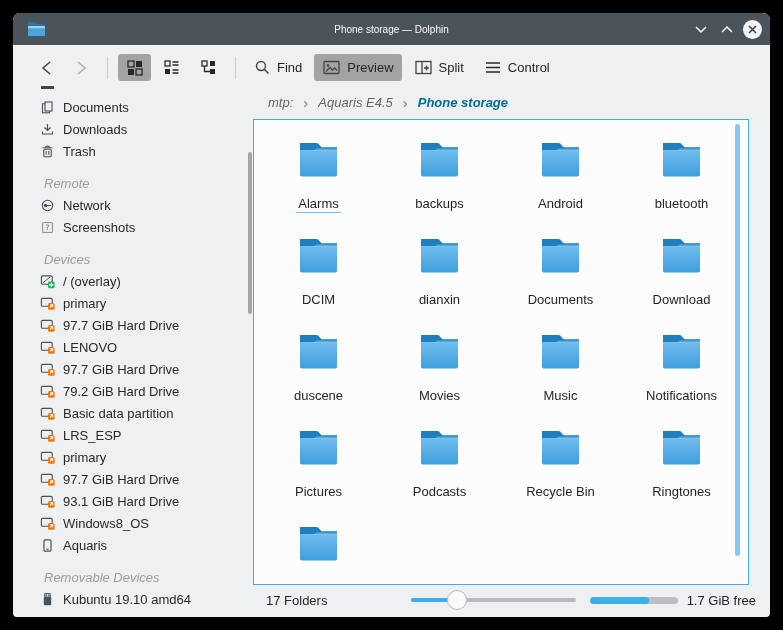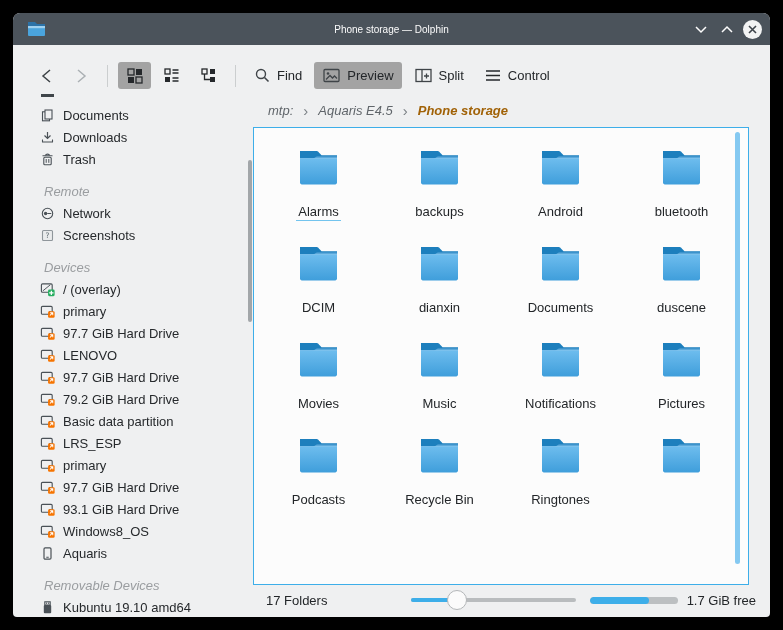--- a/index.html
+++ b/index.html
@@ -6,41 +6,41 @@
   body{width:783px;height:630px;background:#000;font-family:"Liberation Sans","DejaVu Sans",sans-serif;position:relative;overflow:hidden;}
   .window{position:absolute;left:13px;top:13px;width:757px;height:604px;background:#eff0f1;border-radius:7px 7px 4px 4px;overflow:hidden;display:flex;flex-direction:column;}
   
   .titlebar{height:32px;background:#4b535b;display:flex;align-items:center;position:relative;flex:none;}
   .tb-appicon{position:absolute;left:14px;top:7px;}
   .tb-title{position:absolute;left:0;right:0;text-align:center;color:#fcfcfc;font-size:10px;}
   .tb-btns{position:absolute;right:8px;top:0;height:32px;display:flex;align-items:center;gap:6px;}
   .tb-btn{width:20px;height:20px;display:flex;align-items:center;justify-content:center;cursor:pointer;}
   .tb-close{width:19px;height:19px;border-radius:50%;background:#f3f4f4;display:flex;align-items:center;justify-content:center;}
   
-  .toolbar{height:37px;display:flex;align-items:center;padding:12px 10px 0 18px;gap:4px;flex:none;}
+  .toolbar{height:37px;display:flex;align-items:center;padding:4px 10px 0 18px;gap:4px;flex:none;}
   .tool-btn{display:flex;align-items:center;gap:6px;padding:5px 8px;border-radius:3px;color:#232629;font-size:13px;cursor:pointer;}
   .tool-btn.checked{background:#a3a3a3;}
   .tool-sep{width:1px;height:22px;background:#cbcecf;margin:0 6px;}
   .nav-btn{padding:4px 9px;cursor:pointer;display:flex;align-items:center;}
   
   .body{flex:1;display:flex;min-height:0;}
   .sidebar{width:240px;flex:none;position:relative;overflow:hidden;padding-top:0;}
   .sb-stub{height:10px;overflow:hidden;position:relative;}
   .sb-stub::before{content:"";position:absolute;left:28px;top:0;width:13px;height:3px;background:#3f454a;}
   .sb-row{height:22px;display:flex;align-items:center;gap:8px;padding-left:27px;font-size:13px;color:#26292c;cursor:pointer;}
   .sb-row .icn{width:15px;height:15px;flex:none;display:flex;align-items:center;justify-content:center;}
   .sb-row.header{margin-top:10px;padding-left:31px;color:#9a9da0;cursor:default;font-style:italic;}
   .sb-scroll{position:absolute;right:1px;top:66px;width:4px;height:162px;background:#a2a6a9;border-radius:2px;}
   
   .content{flex:1;display:flex;flex-direction:column;min-width:0;}
   .breadcrumb{height:33px;display:flex;align-items:center;padding-left:13px;font-size:13px;color:#60656a;flex:none;}
   .crumb{display:flex;align-items:center;cursor:pointer;}
   .crumb .lbl{padding:2px 2px;font-style:italic;}
   .crumb:not(:last-child)::after{content:"\203A";color:#7b8085;font-size:15px;margin:0 8px 1px 8px;}
-  .crumb:last-child .lbl{font-weight:bold;color:#a16207;}
+  .crumb:last-child .lbl{font-weight:bold;color:#0369a1;}
   .view{flex:1;margin:0 21px 0 0;border:1px solid #3daee9;background:#fcfcfc;position:relative;overflow:hidden;}
   .grid{display:grid;grid-template-columns:repeat(4,121px);grid-auto-rows:96px;padding:14px 0 0 4px;}
   .cell{display:flex;flex-direction:column;align-items:center;cursor:pointer;}
   .cell .flabel{margin-top:5px;font-size:13px;color:#232629;line-height:15px;padding:0 2px 1px 2px;}
   .cell.underlined .flabel{border-bottom:1px solid #73c4ee;}
   .view-scroll{position:absolute;right:8px;top:4px;width:5px;height:432px;background:#85c9f1;border-radius:2.5px;}
   
   .statusbar{height:30px;flex:none;display:flex;align-items:center;padding:0 14px 2px 13px;font-size:13px;color:#232629;}
   .sb-spacer{flex:1;}
   .zoom-slider{width:165px;height:20px;position:relative;flex:none;cursor:pointer;}
@@ -516,20 +516,34 @@
                       <stop offset="1" stop-color="#3f9edb"></stop>
                     </linearGradient>
                   </defs>
                   <path d="M8 9 h16.5 c1.6 0 2.2 1.4 3.4 2.6 l1.6 1.6 H45 v3.6 H8 z" fill="#1d7fbd"></path>
                   <path d="M8 16.2 h37 v24.4 c0 1-.8 1.8-1.8 1.8 H9.8 c-1 0-1.8-.8-1.8-1.8 z" fill="url(#fg)"></path>
                   <path d="M8 16.2 h13 c1.8 0 2.4-1.8 4.2-1.8 H45 v2.6 H8 z" fill="#8ecbf2" opacity="0.55"></path>
                 </svg></span>
               <span class="flabel">Documents</span>
             </div>
 
+            <div class="cell">
+              <span class="ficon"><svg width="53" height="53" viewBox="0 0 53 53">
+                  <defs>
+                    <linearGradient id="fg" x1="0" y1="0" x2="0" y2="1">
+                      <stop offset="0" stop-color="#6ebdee"></stop>
+                      <stop offset="1" stop-color="#3f9edb"></stop>
+                    </linearGradient>
+                  </defs>
+                  <path d="M8 9 h16.5 c1.6 0 2.2 1.4 3.4 2.6 l1.6 1.6 H45 v3.6 H8 z" fill="#1d7fbd"></path>
+                  <path d="M8 16.2 h37 v24.4 c0 1-.8 1.8-1.8 1.8 H9.8 c-1 0-1.8-.8-1.8-1.8 z" fill="url(#fg)"></path>
+                  <path d="M8 16.2 h13 c1.8 0 2.4-1.8 4.2-1.8 H45 v2.6 H8 z" fill="#8ecbf2" opacity="0.55"></path>
+                </svg></span>
+              <span class="flabel">Download</span>
+            </div>
 
             <div class="cell">
               <span class="ficon"><svg width="53" height="53" viewBox="0 0 53 53">
                   <defs>
                     <linearGradient id="fg" x1="0" y1="0" x2="0" y2="1">
                       <stop offset="0" stop-color="#6ebdee"></stop>
                       <stop offset="1" stop-color="#3f9edb"></stop>
                     </linearGradient>
                   </defs>
                   <path d="M8 9 h16.5 c1.6 0 2.2 1.4 3.4 2.6 l1.6 1.6 H45 v3.6 H8 z" fill="#1d7fbd"></path>

